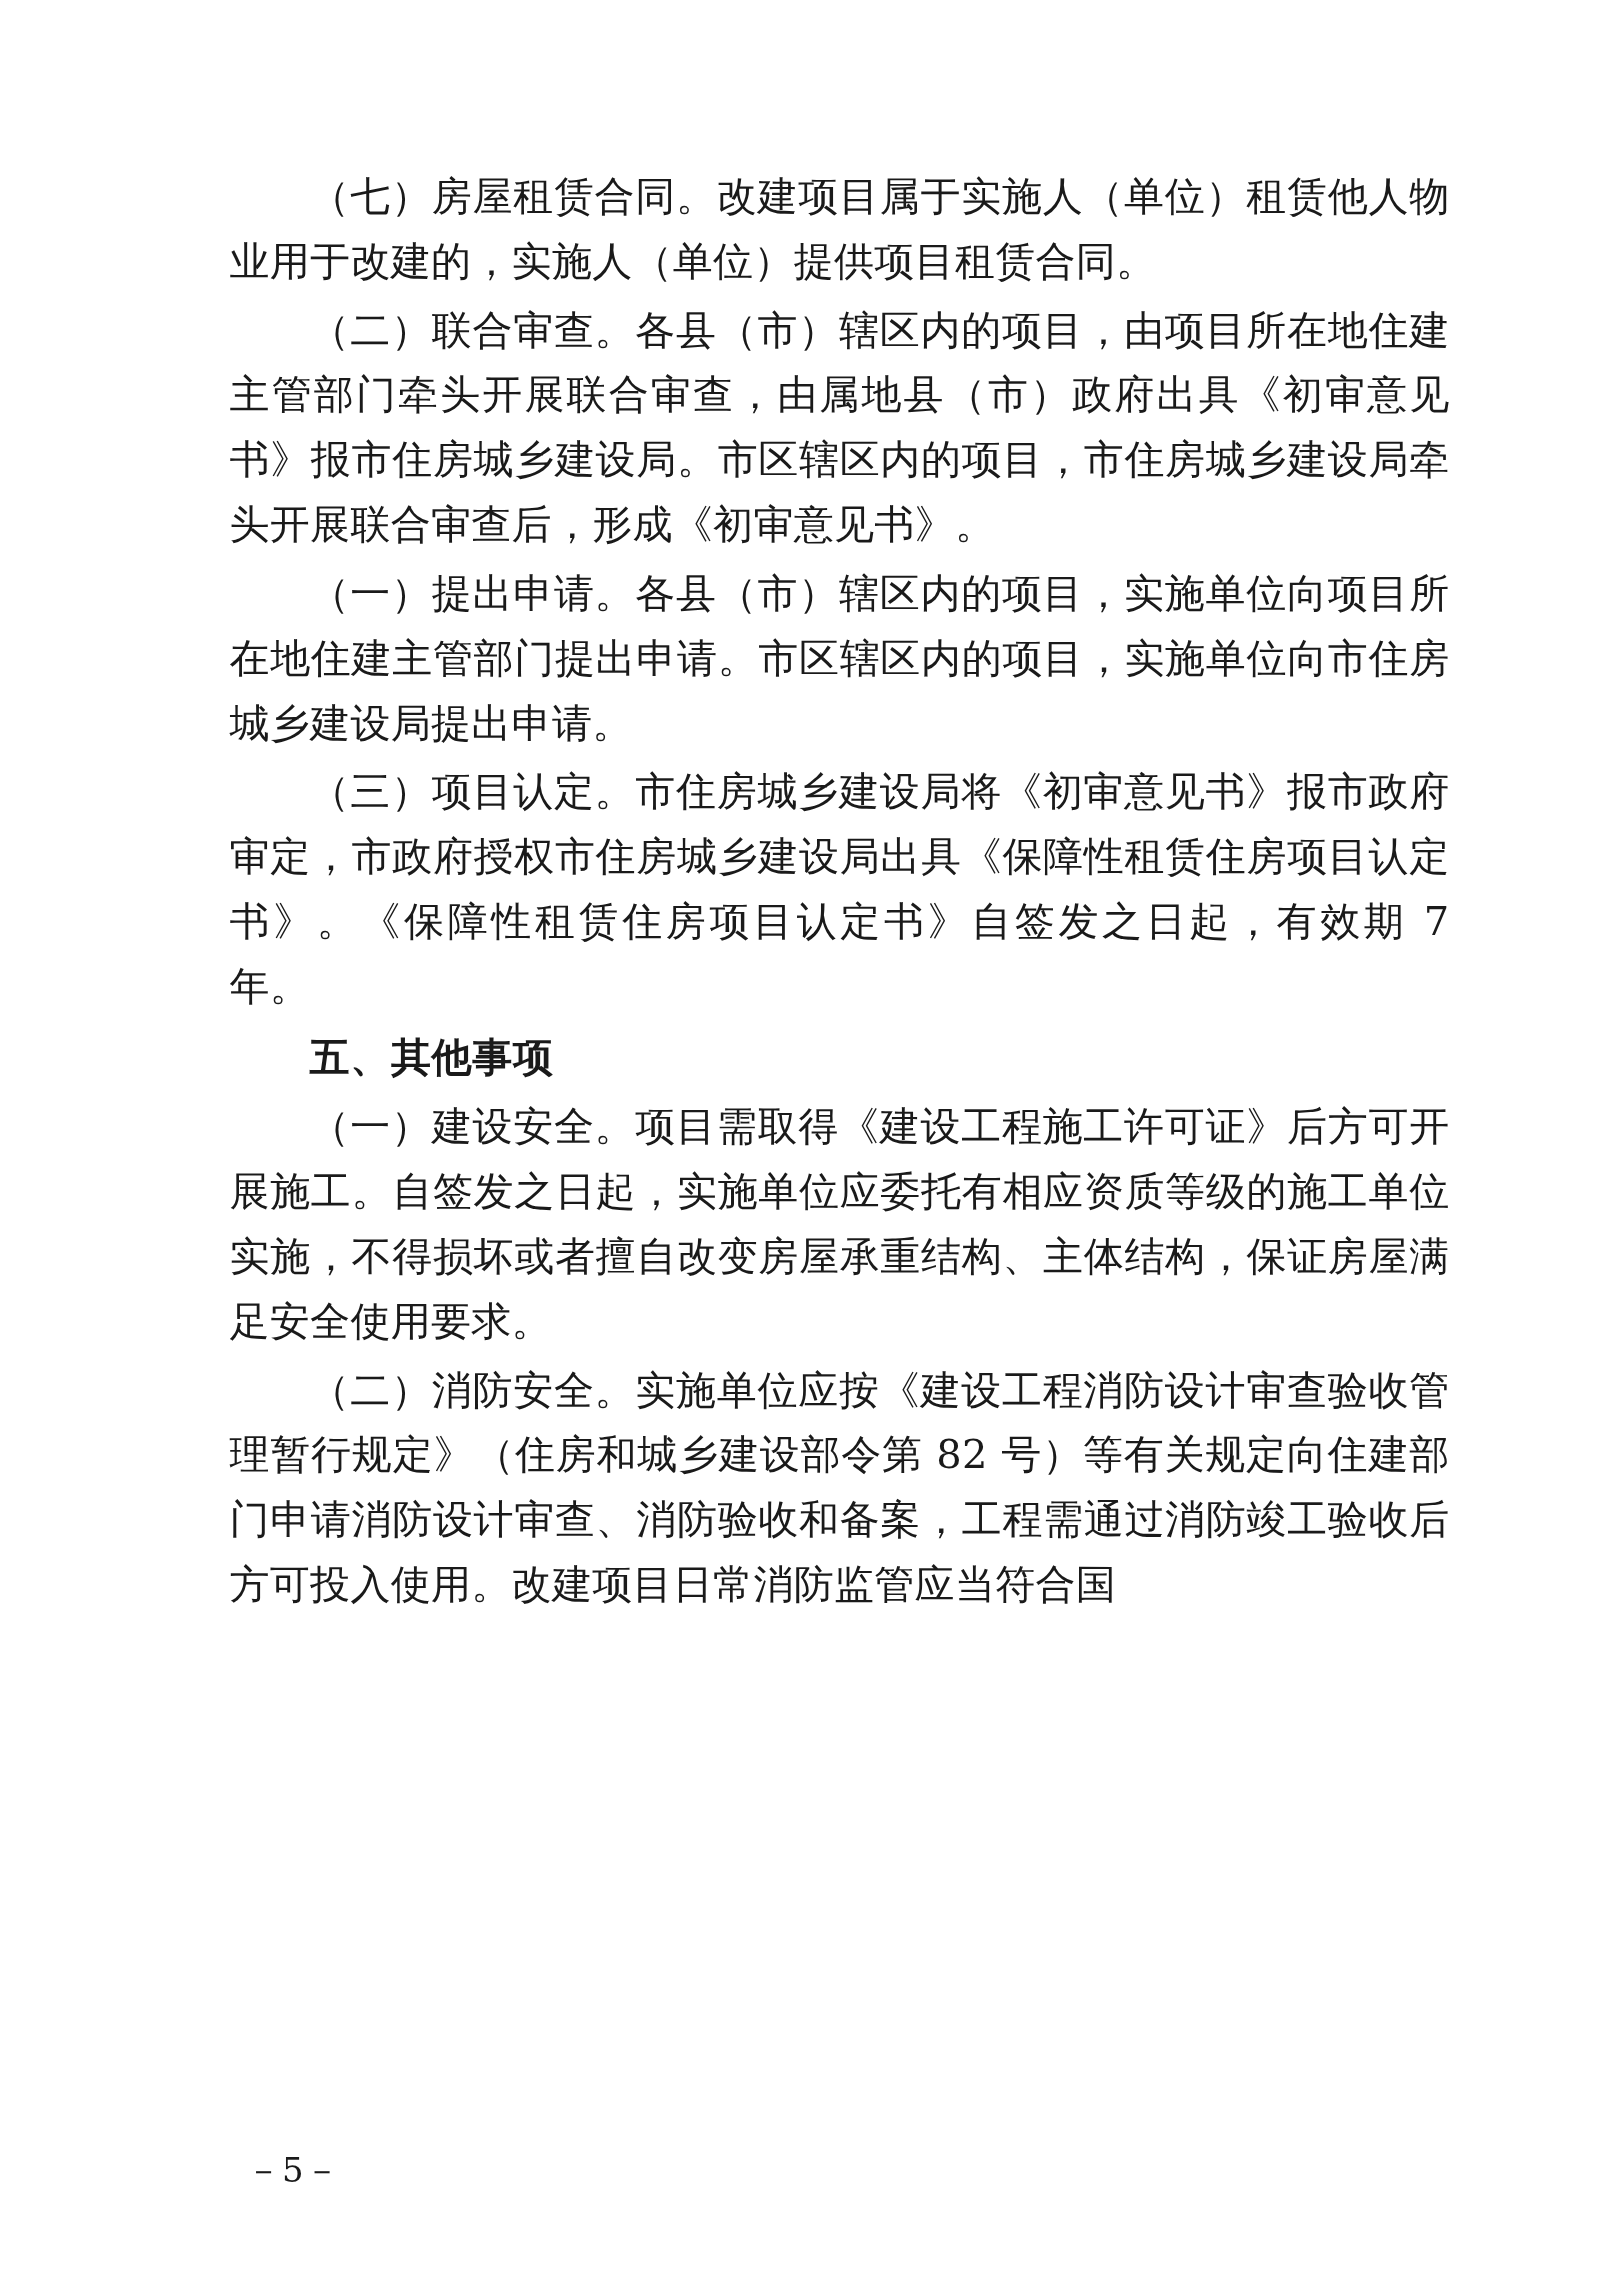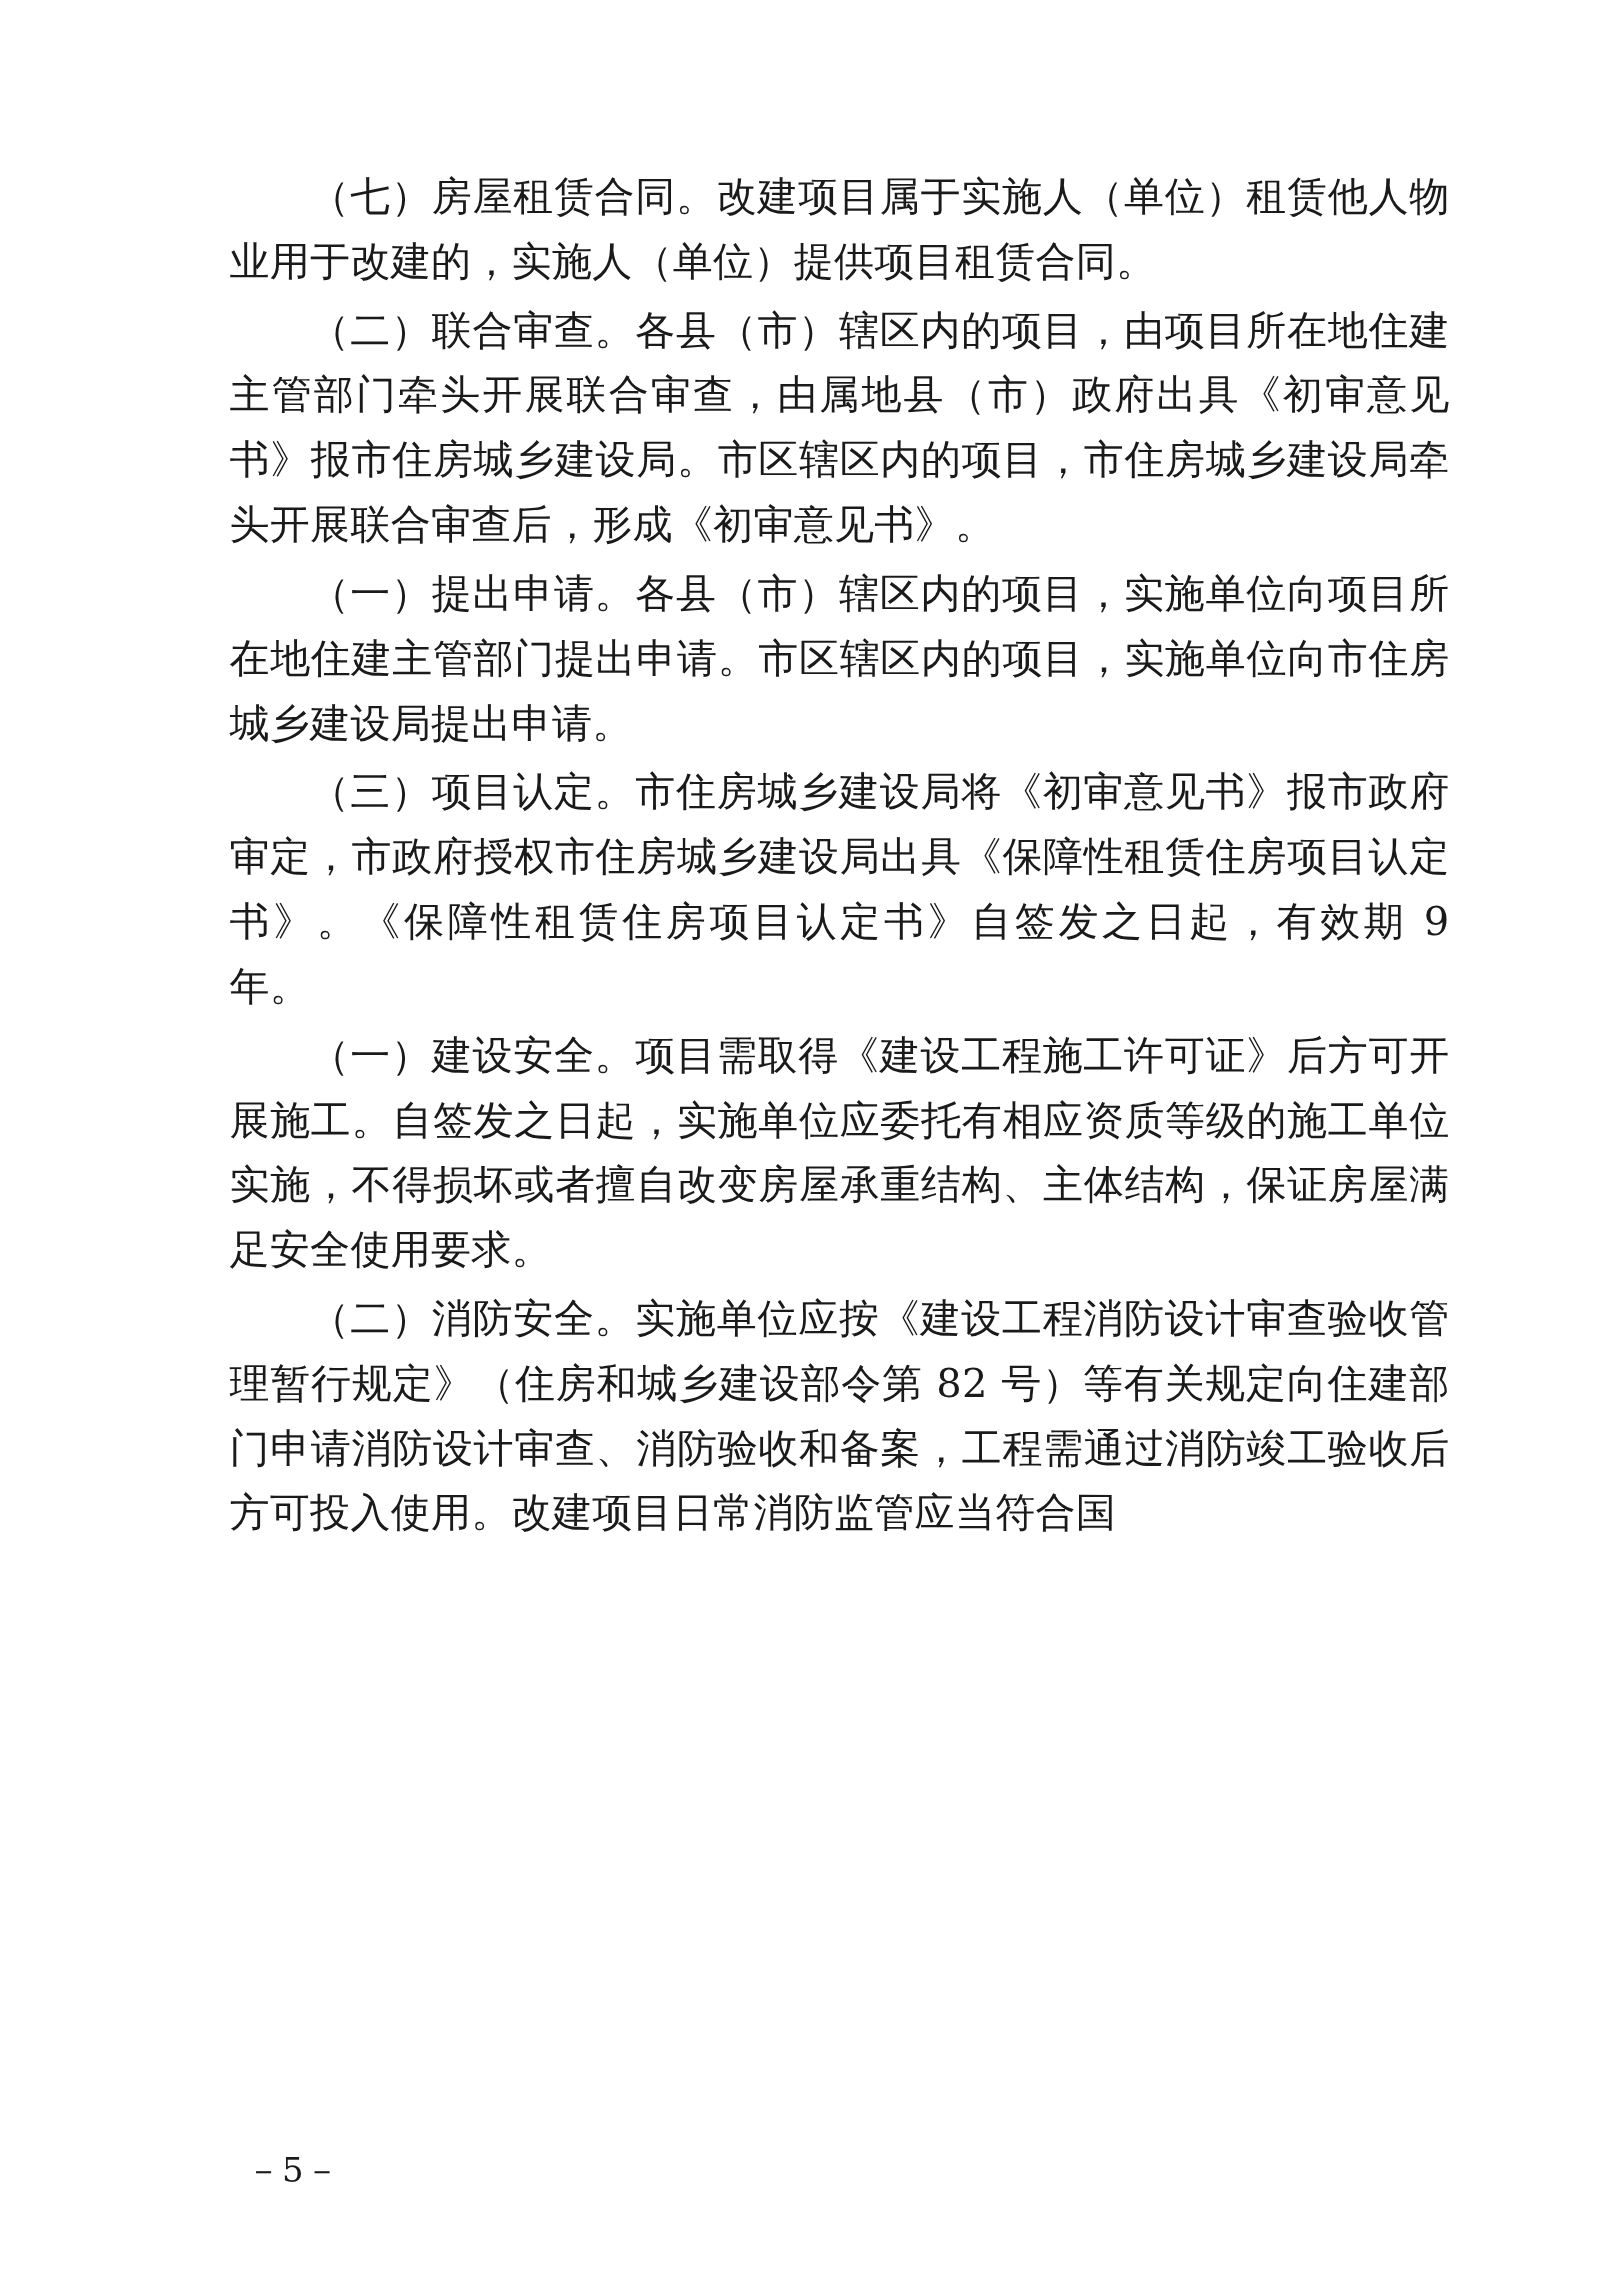--- a/index.html
+++ b/index.html
@@ -66,22 +66,23 @@
 <div class="page">
   <div class="doc-body">
 
     <p class="para">（七）房屋租赁合同。改建项目属于实施人（单位）租赁他人物业用于改建的，实施人（单位）提供项目租赁合同。</p>
 
 
     <p class="para">（二）联合审查。各县（市）辖区内的项目，由项目所在地住建主管部门牵头开展联合审查，由属地县（市）政府出具《初审意见书》报市住房城乡建设局。市区辖区内的项目，市住房城乡建设局牵头开展联合审查后，形成《初审意见书》。</p>
 
     <p class="para">（一）提出申请。各县（市）辖区内的项目，实施单位向项目所在地住建主管部门提出申请。市区辖区内的项目，实施单位向市住房城乡建设局提出申请。</p>
 
-    <p class="para">（三）项目认定。市住房城乡建设局将《初审意见书》报市政府审定，市政府授权市住房城乡建设局出具《保障性租赁住房项目认定书》。《保障性租赁住房项目认定书》自签发之日起，有效期 9 年。</p>
+    <p class="para">（三）项目认定。市住房城乡建设局将《初审意见书》报市政府审定，市政府授权市住房城乡建设局出具《保障性租赁住房项目认定书》。《保障性租赁住房项目认定书》自签发之日起，有效期 7 年。</p>
 
+    <h2 class="heading">五、其他事项</h2>
 
     <p class="para">（一）建设安全。项目需取得《建设工程施工许可证》后方可开展施工。自签发之日起，实施单位应委托有相应资质等级的施工单位实施，不得损坏或者擅自改变房屋承重结构、主体结构，保证房屋满足安全使用要求。</p>
 
     <p class="para">（二）消防安全。实施单位应按《建设工程消防设计审查验收管理暂行规定》（住房和城乡建设部令第 82 号）等有关规定向住建部门申请消防设计审查、消防验收和备案，工程需通过消防竣工验收后方可投入使用。改建项目日常消防监管应当符合国</p>
 
   </div>
 </div>
 
 <div class="page-number">
   <span class="pn-inner">－5－</span>

